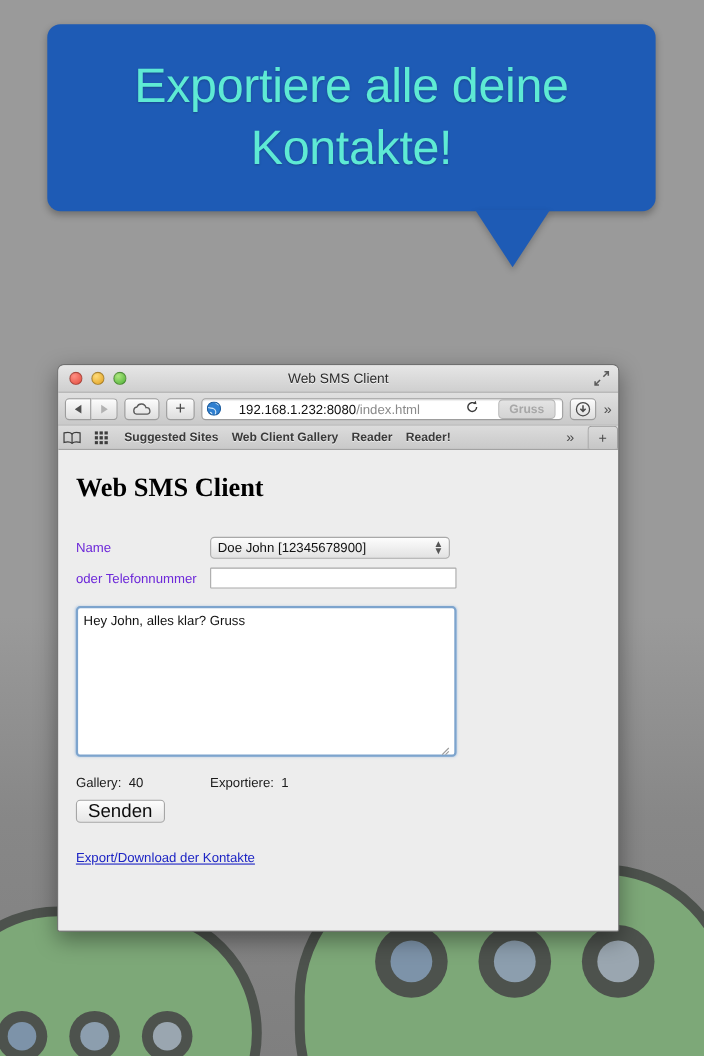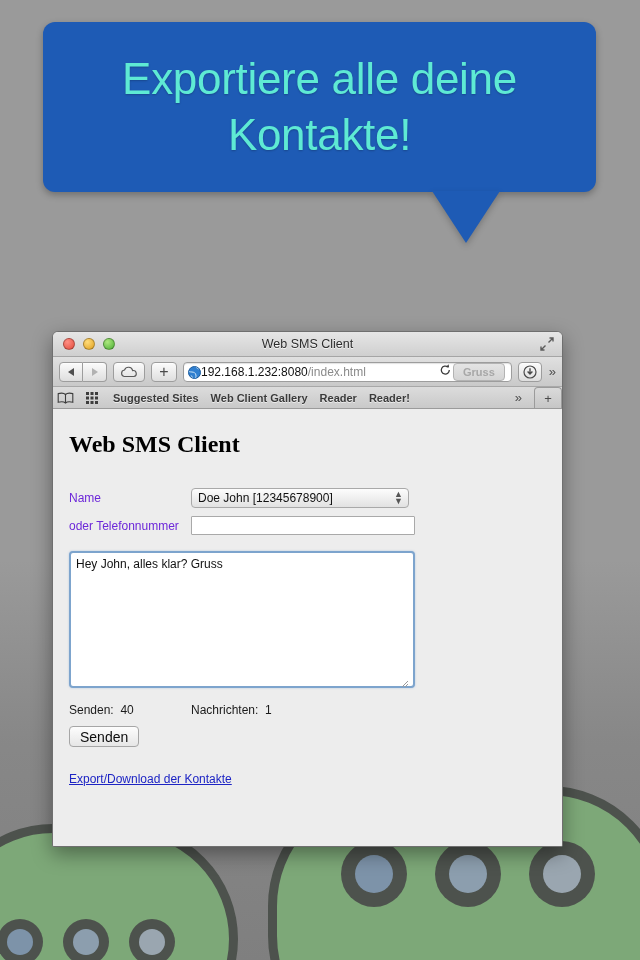--- a/index.html
+++ b/index.html
@@ -159,21 +159,21 @@
   .tb-btn.plus  { width: 26px; font-size: 16px; color: #4a4a4a; }
 
   .urlbar {
     flex: 1;
     height: 20px;
     background: #ffffff;
     border: 1px solid #9d9d9d;
     border-radius: 4px;
     display: flex; align-items: center;
     padding: 0 4px;
-    gap: 0;
+    gap: 16px;
     box-shadow: 0 1px 1px rgba(0,0,0,0.12) inset;
     min-width: 0;
   }
   .globe { width: 13px; height: 13px; flex: 0 0 13px; }
   .url-text {
     font-size: 12px; color: #111;
     white-space: nowrap; overflow: hidden;
     flex: 1;
   }
   .url-text .dim { color: #8a8a8a; }
@@ -281,21 +281,21 @@
   .counters {
     display: flex; align-items: center;
     margin-top: 11px;
     font-size: 12px; color: #1b1b1b;
   }
   .counters .c1 { width: 122px; flex: 0 0 122px; }
   .send-btn {
     margin-top: 9px;
     height: 21px; padding: 0 10px;
     font-family: "Liberation Sans", sans-serif;
-    font-size: 14px; color: #0d0d0d;
+    font-size: 17px; color: #0d0d0d;
     background: linear-gradient(180deg, #fdfdfd 0%, #e6e6e6 100%);
     border: 1px solid #a6a6a6;
     border-radius: 4px;
   }
   .export-link {
     display: inline-block;
     margin-top: 25px;
     font-size: 12px;
     color: #1d24c4;
     text-decoration: underline;
@@ -460,22 +460,22 @@
           <svg width="10" height="10" viewBox="0 0 10 10">
               <g stroke="#9a9a9a" stroke-width="1">
             <path d="M9 3 3 9"></path>
                 <path d="M9 6 6 9"></path>
               </g>
             </svg>
         </span>
       </span>
 
       <div class="counters">
-        <span class="c1"><span>Senden:</span>&nbsp;&nbsp;<span>40</span></span>
-        <span><span>Nachrichten:</span>&nbsp;&nbsp;<span>1</span></span>
+        <span class="c1"><span>Gallery:</span>&nbsp;&nbsp;<span>40</span></span>
+        <span><span>Exportiere:</span>&nbsp;&nbsp;<span>1</span></span>
       </div>
 
       <button class="send-btn">Senden</button>
 
       <div>
         <a class="export-link" href="#">Export/Download der Kontakte</a>
       </div>
     </div>
 
   </div>

